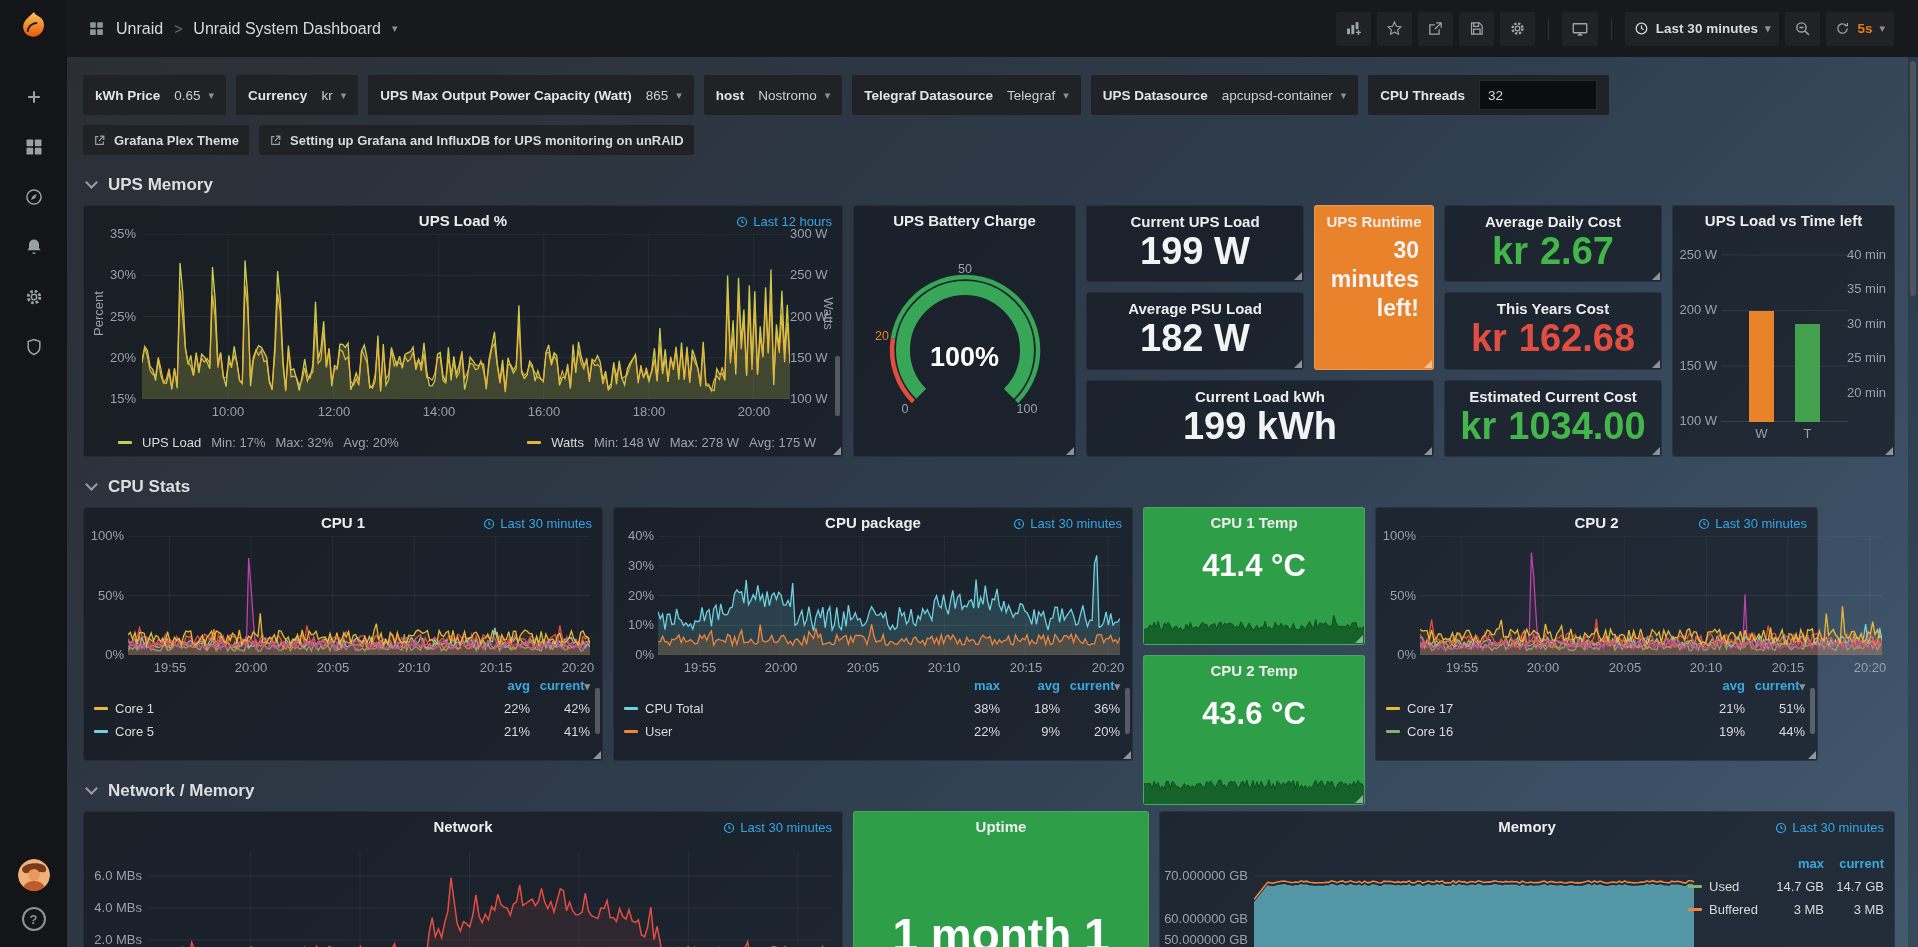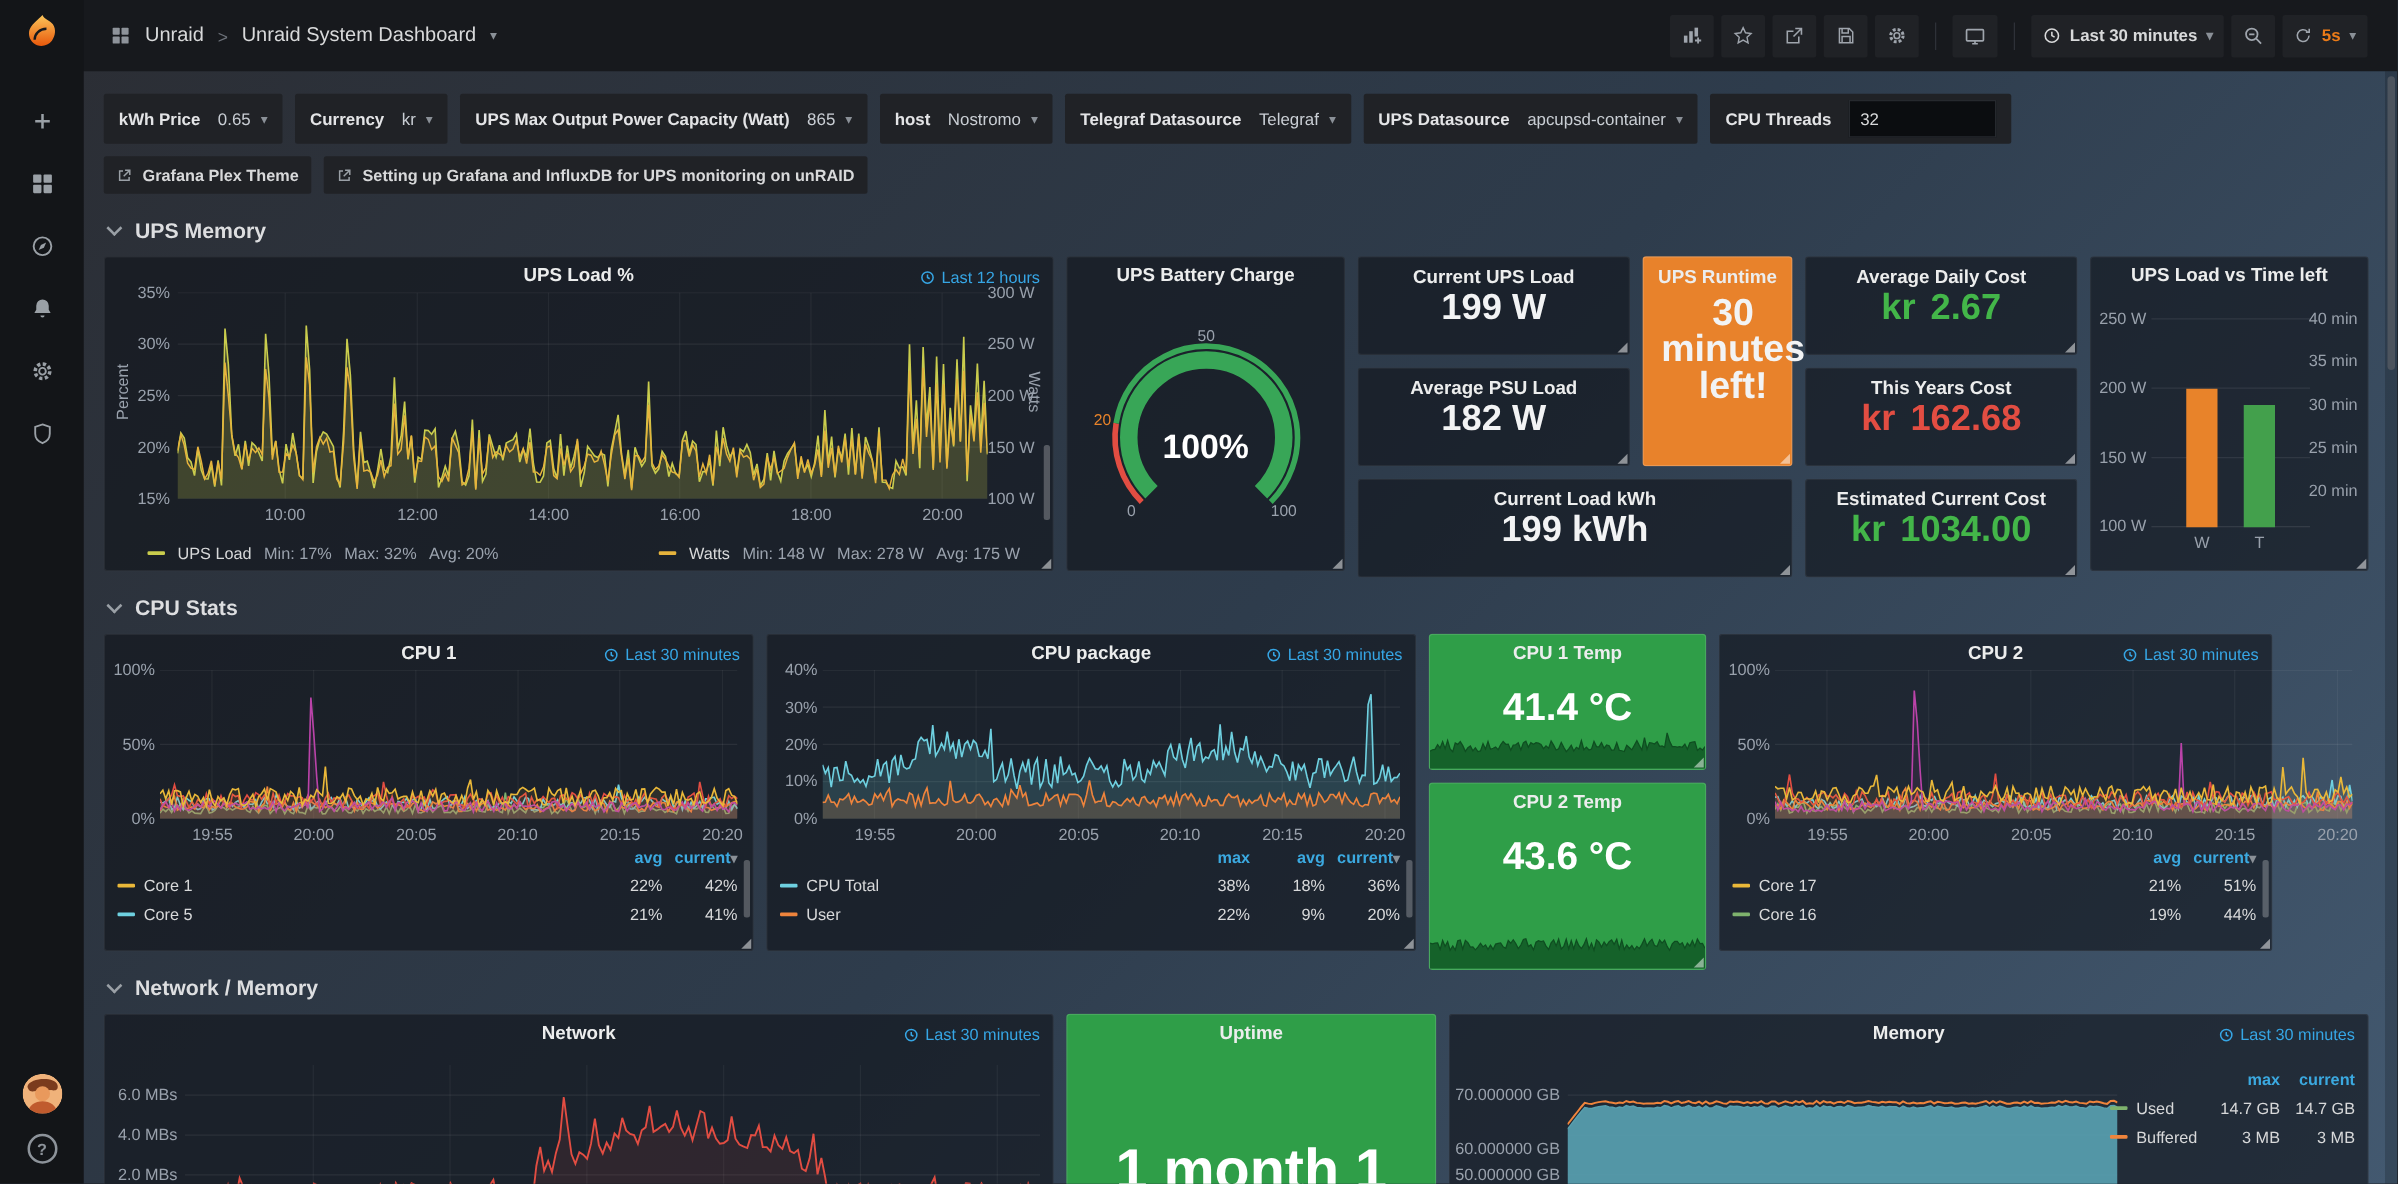--- a/index.html
+++ b/index.html
@@ -54,25 +54,25 @@
 .lg-head{display:flex;justify-content:flex-end;}
 .lg-col{width:60px;text-align:right;color:#d8d9da;}
 .lg-head .lg-col{color:#3ba9e0;font-weight:bold;}
 .lg-row{display:flex;align-items:center;margin-top:8px;}
 .lg-row .swatch{margin-right:7px;}
 .lg-name{flex:1;color:#d8d9da;text-align:left;cursor:pointer;}
 .mini-scroll{position:absolute;right:2px;width:5px;border-radius:2px;background:rgba(255,255,255,.25);}
 .stats-grid{display:grid;grid-template-columns:218px 120px 218px;grid-template-rows:1fr 1fr 1fr;gap:10px;width:576px;}
 .stat{display:flex;flex-direction:column;}
 .stat .ptitle{position:static;margin-top:7px;}
-.stat-val{flex:1;display:flex;align-items:center;justify-content:center;font-weight:bold;color:#f2f3f4;font-size:29px;gap:12px;padding-bottom:20px;}
+.stat-val{flex:1;display:flex;align-items:center;justify-content:center;font-weight:bold;color:#f2f3f4;font-size:38px;gap:12px;padding-bottom:8px;}
 .val-green{color:#43b649;}
 .val-red{color:#e24d42;}
 .runtime{background:#e8822b;border-color:rgba(255,255,255,.18);}
-.runtime .stat-val{font-size:30px;line-height:29px;align-items:flex-start;justify-content:flex-start;text-align:center;padding:6px 14px 10px;}
+.runtime .stat-val{font-size:23px;line-height:29px;align-items:flex-start;justify-content:flex-start;text-align:right;padding:6px 14px 10px;}
 .green-panel{background:#2f9e48;border-color:rgba(255,255,255,.12);}
 .gtemp-val{position:absolute;top:40px;left:0;right:0;text-align:center;font-size:31px;font-weight:bold;color:#fff;}
 .uptime-val{position:absolute;top:96px;left:0;right:0;text-align:center;font-size:46px;font-weight:bold;color:#fff;white-space:nowrap;}
 .gauge-lab{position:absolute;font-size:12.5px;color:#9aa2ad;text-align:center;}
 .gauge-val{position:absolute;top:136px;left:0;right:0;text-align:center;font-size:27px;font-weight:bold;color:#fff;}
 svg.ic{display:block;}
 </style>
 </head>
 <body>
 
@@ -565,21 +565,21 @@
             <span class="lg-name">User</span>
             <span class="lg-col">22%</span>
             <span class="lg-col">9%</span>
             <span class="lg-col">20%</span>
           </div>
         </div>
         <div class="mini-scroll" style="top:180px;height:46px"></div>
       </section>
 
       <div style="width:222px;display:flex;flex-direction:column;gap:10px;flex-shrink:0">
-        <section class="panel green-panel" style="height:109px">
+        <section class="panel green-panel" style="height:138px">
           <h2 class="ptitle">CPU 1 Temp</h2>
           <div class="gtemp-val">41.4 °C</div>
           <svg id="c-t1" class="chart" width="220" height="36" style="left:0;bottom:0">
               <path d="M0.0,22.0L2.0,20.8L4.0,20.5L6.1,16.7L8.1,19.4L10.1,14.2L12.1,19.9L14.1,13.4L16.1,20.2L18.2,22.4L20.2,15.3L22.2,16.5L24.2,14.3L26.2,17.5L28.3,22.1L30.3,19.1L32.3,17.8L34.3,21.7L36.3,19.3L38.3,22.3L40.4,21.7L42.4,16.0L44.4,20.3L46.4,14.2L48.4,20.4L50.5,19.6L52.5,18.7L54.5,20.8L56.5,16.9L58.5,14.2L60.6,16.4L62.6,16.3L64.6,21.2L66.6,17.0L68.6,16.8L70.6,15.2L72.7,21.0L74.7,15.3L76.7,13.9L78.7,18.8L80.7,15.1L82.8,16.5L84.8,15.2L86.8,15.5L88.8,16.5L90.8,19.9L92.8,17.7L94.9,19.6L96.9,13.8L98.9,17.1L100.9,21.0L102.9,20.0L105.0,14.9L107.0,18.8L109.0,22.3L111.0,20.1L113.0,17.2L115.0,21.8L117.1,18.8L119.1,20.2L121.1,13.4L123.1,20.8L125.1,18.7L127.2,21.0L129.2,20.3L131.2,14.2L133.2,18.3L135.2,18.5L137.2,15.1L139.3,19.6L141.3,17.0L143.3,17.6L145.3,21.3L147.3,20.9L149.4,15.2L151.4,21.2L153.4,21.6L155.4,22.2L157.4,17.2L159.4,19.0L161.5,20.9L163.5,17.2L165.5,13.5L167.5,17.4L169.5,21.0L171.6,11.2L173.6,20.4L175.6,15.1L177.6,15.4L179.6,16.2L181.7,14.3L183.7,18.0L185.7,17.8L187.7,18.8L189.7,7.3L191.7,14.1L193.8,18.2L195.8,18.2L197.8,18.6L199.8,18.3L201.8,18.8L203.9,16.3L205.9,20.4L207.9,15.2L209.9,14.7L211.9,14.3L213.9,21.3L216.0,19.5L218.0,21.0L220.0,18.2L220,36 L0,36Z" fill="#0e4d20" fill-opacity="0.75"></path>
               <path d="M0.0,22.0L2.0,20.8L4.0,20.5L6.1,16.7L8.1,19.4L10.1,14.2L12.1,19.9L14.1,13.4L16.1,20.2L18.2,22.4L20.2,15.3L22.2,16.5L24.2,14.3L26.2,17.5L28.3,22.1L30.3,19.1L32.3,17.8L34.3,21.7L36.3,19.3L38.3,22.3L40.4,21.7L42.4,16.0L44.4,20.3L46.4,14.2L48.4,20.4L50.5,19.6L52.5,18.7L54.5,20.8L56.5,16.9L58.5,14.2L60.6,16.4L62.6,16.3L64.6,21.2L66.6,17.0L68.6,16.8L70.6,15.2L72.7,21.0L74.7,15.3L76.7,13.9L78.7,18.8L80.7,15.1L82.8,16.5L84.8,15.2L86.8,15.5L88.8,16.5L90.8,19.9L92.8,17.7L94.9,19.6L96.9,13.8L98.9,17.1L100.9,21.0L102.9,20.0L105.0,14.9L107.0,18.8L109.0,22.3L111.0,20.1L113.0,17.2L115.0,21.8L117.1,18.8L119.1,20.2L121.1,13.4L123.1,20.8L125.1,18.7L127.2,21.0L129.2,20.3L131.2,14.2L133.2,18.3L135.2,18.5L137.2,15.1L139.3,19.6L141.3,17.0L143.3,17.6L145.3,21.3L147.3,20.9L149.4,15.2L151.4,21.2L153.4,21.6L155.4,22.2L157.4,17.2L159.4,19.0L161.5,20.9L163.5,17.2L165.5,13.5L167.5,17.4L169.5,21.0L171.6,11.2L173.6,20.4L175.6,15.1L177.6,15.4L179.6,16.2L181.7,14.3L183.7,18.0L185.7,17.8L187.7,18.8L189.7,7.3L191.7,14.1L193.8,18.2L195.8,18.2L197.8,18.6L199.8,18.3L201.8,18.8L203.9,16.3L205.9,20.4L207.9,15.2L209.9,14.7L211.9,14.3L213.9,21.3L216.0,19.5L218.0,21.0L220.0,18.2" stroke="#0e4d20" stroke-width="1" fill="none"></path>
             </svg>
         </section>
         <section class="panel green-panel" style="height:150px">
           <h2 class="ptitle">CPU 2 Temp</h2>
           <div class="gtemp-val">43.6 °C</div>

